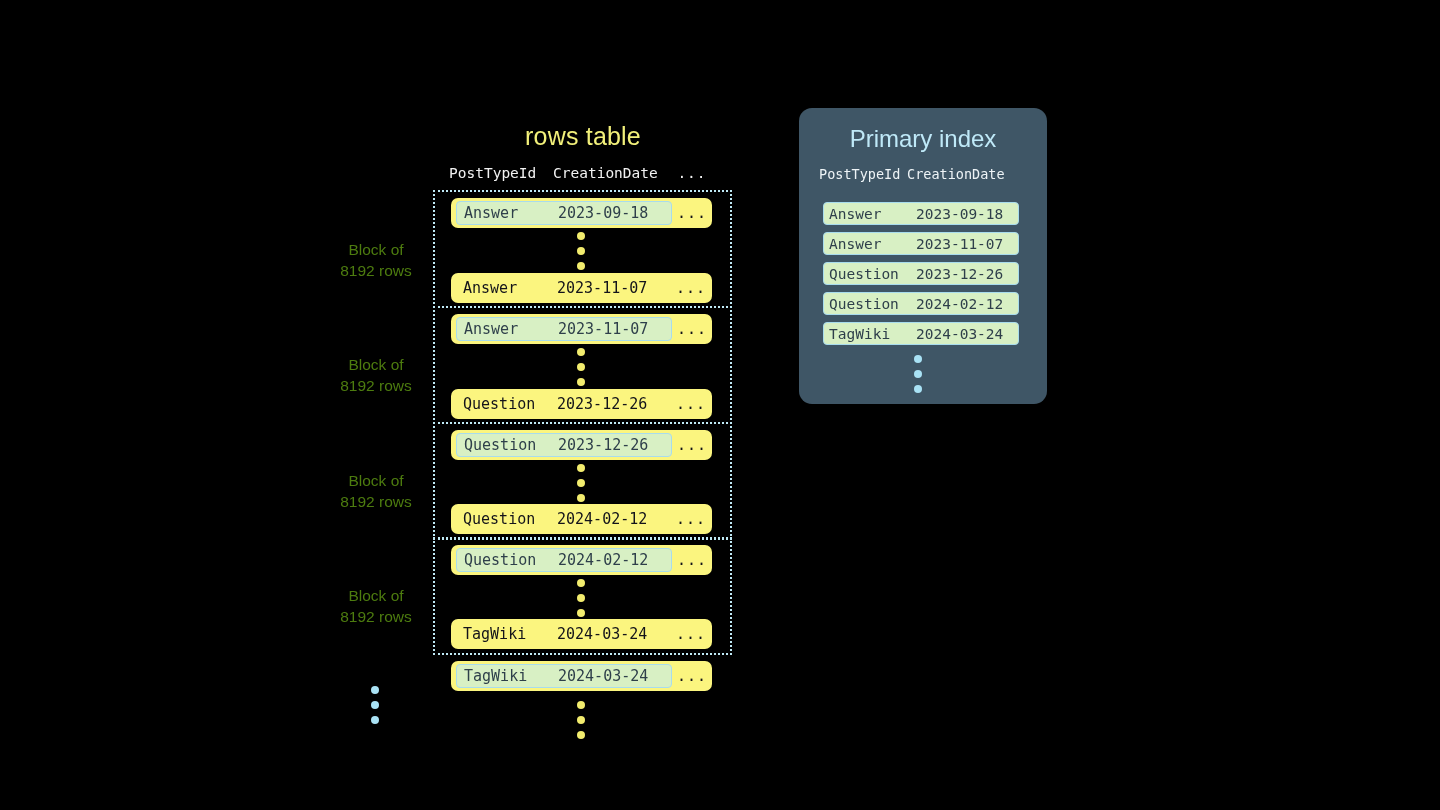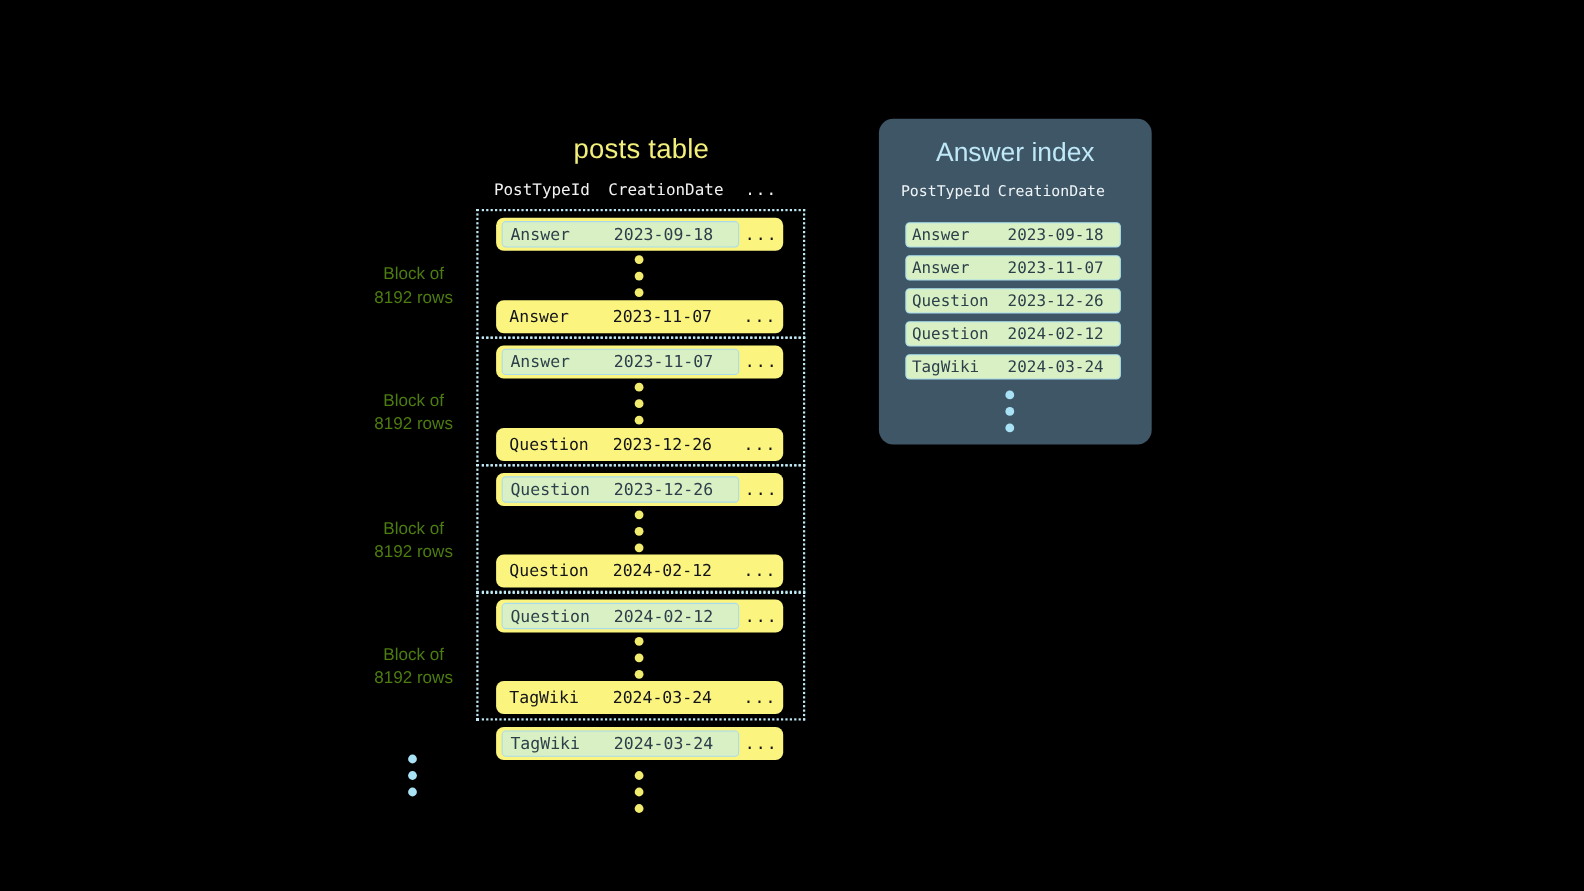--- a/index.html
+++ b/index.html
@@ -95,21 +95,21 @@
     display: flex; align-items: center;
   }
   .ir-type { width: 92px; padding-left: 5px; }
   .ir-date { width: 100px; }
 </style>
 </head>
 <body>
 
 <div id="stage">
 
-  <div class="tbl-title">posts table</div>
+  <div class="tbl-title">rows table</div>
 
   <div class="col-heads">
     <span class="ch-type">PostTypeId</span>
     <span class="ch-date">CreationDate</span>
     <span class="ch-dots">...</span>
   </div>
 
   <div class="block" style="top:190px; height:118px;"></div>
   <div class="block-label" style="top:239px;">
     <div>Block of</div>
@@ -222,21 +222,21 @@
       <i></i>
       <i></i>
     </div>
   <div class="vdots blue" style="left:371px; top:686px;">
       <i></i>
       <i></i>
       <i></i>
     </div>
 
   <div class="panel">
-    <div class="panel-title">Answer index</div>
+    <div class="panel-title">Primary index</div>
     <div class="panel-heads">
       <span class="ph-type">PostTypeId</span>
       <span class="ph-date">CreationDate</span>
     </div>
 
     <div class="idx-row" style="top:94px;">
       <span class="ir-type">Answer</span>
       <span class="ir-date">2023-09-18</span>
     </div>
     <div class="idx-row" style="top:124px;">

